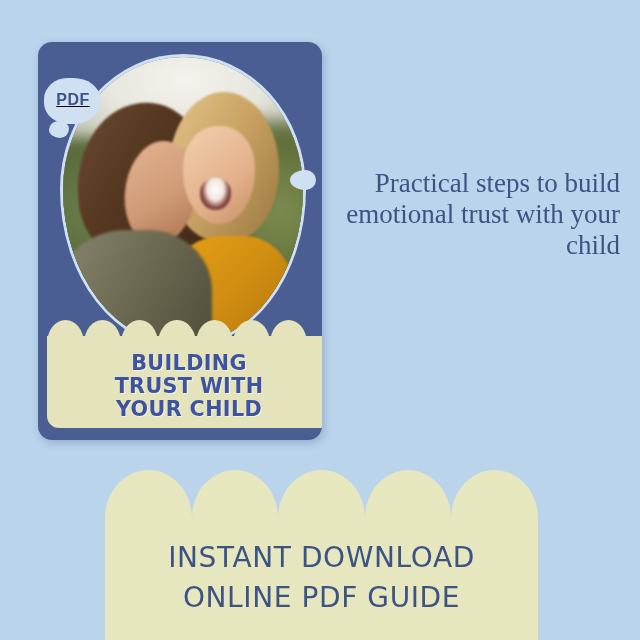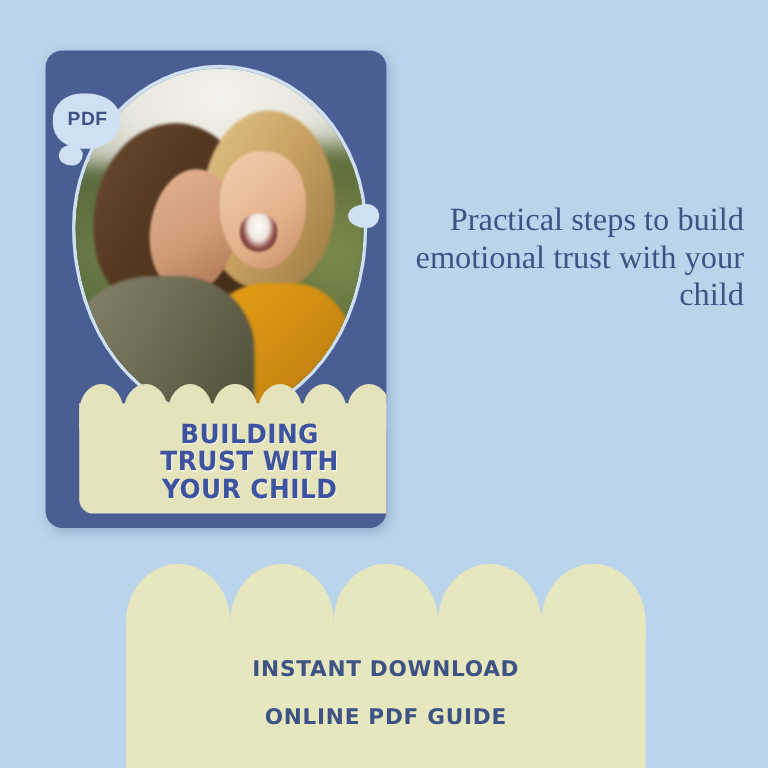--- a/index.html
+++ b/index.html
@@ -140,20 +140,21 @@
     left: 6px;
     top: 36px;
     width: 56px;
     height: 46px;
     background: #cfe0f2;
     border-radius: 42% 48% 46% 44% / 46% 44% 48% 46%;
     z-index: 6;
     display: flex;
     align-items: center;
     justify-content: center;
+    text-decoration: underline;
   }
   #pdf-badge .pdf-tail {
     position: absolute;
     left: 5px;
     bottom: -14px;
     width: 20px;
     height: 17px;
     background: #cfe0f2;
     border-radius: 48% 52% 44% 56% / 52% 46% 54% 48%;
   }
@@ -175,21 +176,21 @@
     width: 26px;
     height: 20px;
     background: #cfe0f2;
     border-radius: 60% 40% 40% 60% / 50% 50% 50% 50%;
     z-index: 6;
   }
 
   
   #title-panel {
     position: absolute;
-    left: 28px;
+    left: 9px;
     bottom: 12px;
     width: 284px;
     height: 110px;
     z-index: 5;
   }
   #title-panel .panel-body {
     position: absolute;
     left: 0;
     bottom: 0;
     width: 100%;
@@ -267,26 +268,25 @@
     background: #e6e7bf;
     border-radius: 50% 50% 0 0 / 78% 78% 0 0;
   }
   #banner-text {
     position: absolute;
     left: 0;
     right: 0;
     top: 68px;
     text-align: center;
     color: #3d5384;
-    font-size: 18px;
+    font-size: 28px;
     line-height: 40px;
     letter-spacing: 0.6px;
     font-family: "DejaVu Sans", sans-serif;
     white-space: pre-line;
-    font-weight: bold;
   }
 </style>
 </head>
 <body>
 
 <div id="stage">
 
   <div id="product-card">
 
     <div id="cover-photo">

